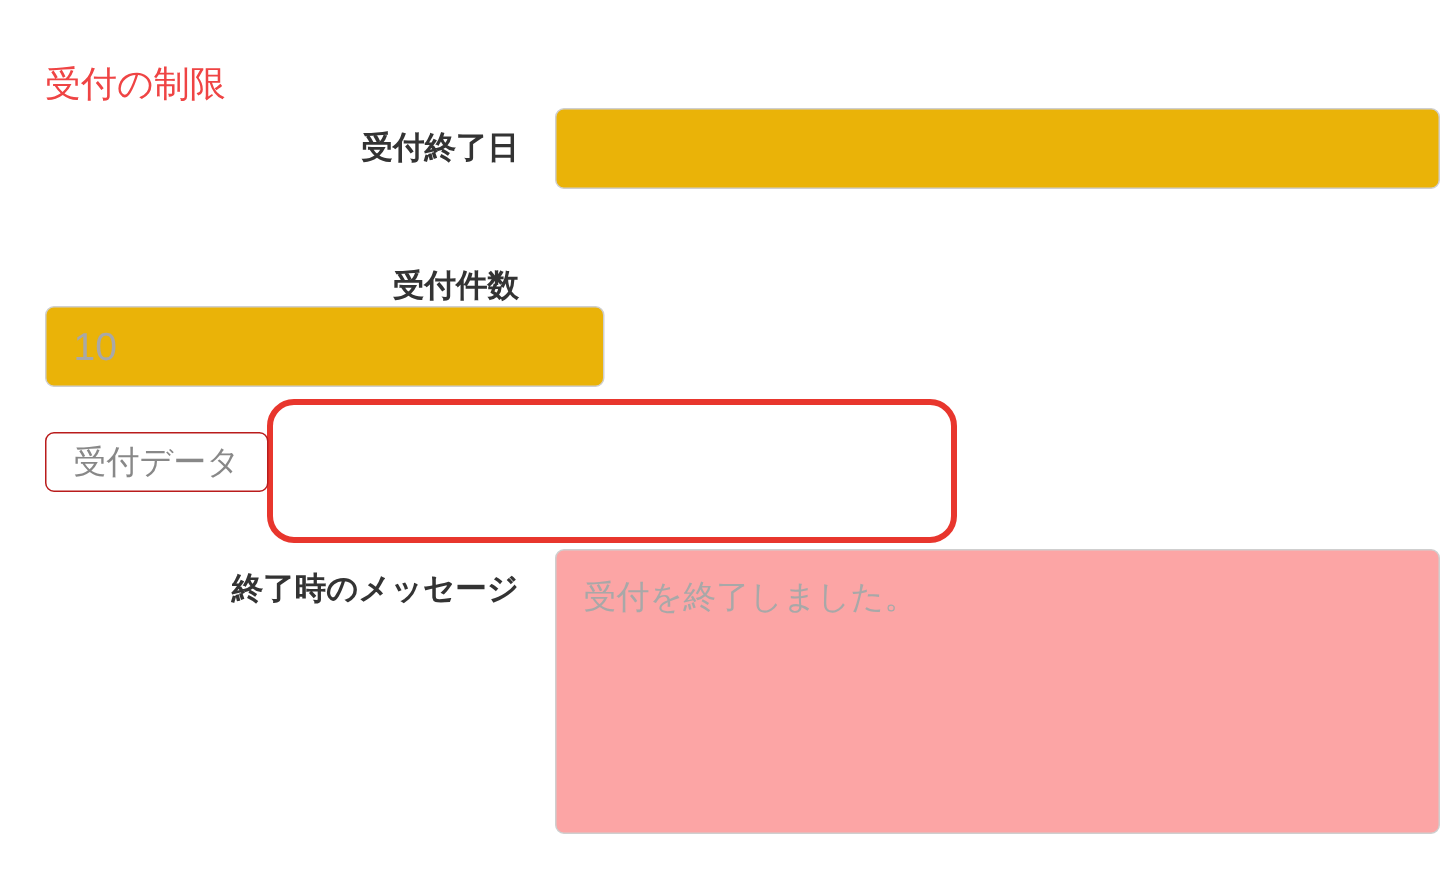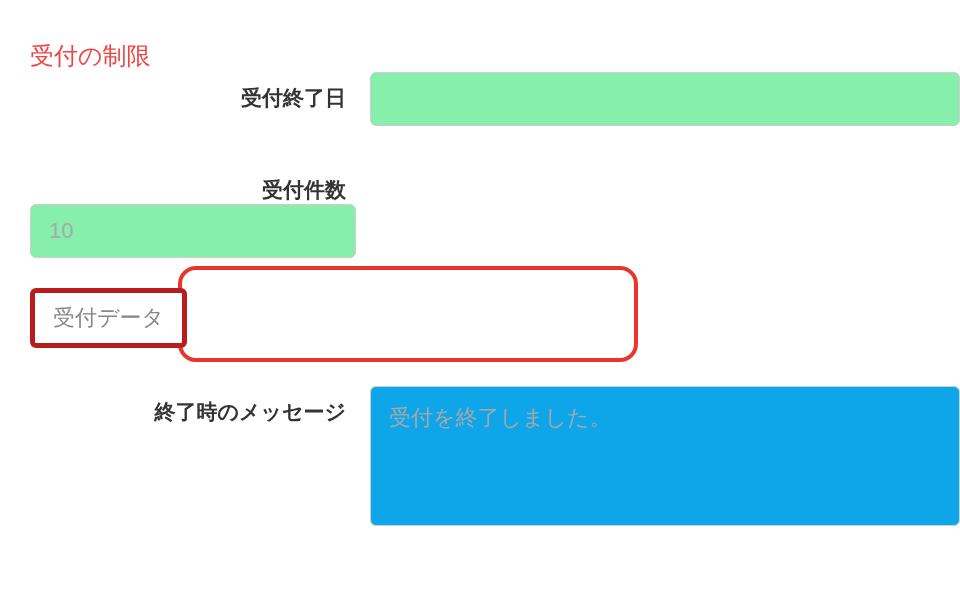--- a/index.html
+++ b/index.html
@@ -45,50 +45,50 @@
     .input-cell {
       flex: 1;
       position: relative;
     }
     .text-input {
       width: 100%;
       height: 54px;
       border: 1px solid #cfcfcf;
       border-radius: 6px;
       padding: 0 18px;
-      font-size: 22px;
+      font-size: 26px;
       color: #333;
-      background: #86efac;
+      background: #eab308;
       font-family: inherit;
     }
     .text-input::placeholder {
       color: #a8a8a8;
     }
     .select-input {
       width: 100%;
-      height: 60px;
-      border: 5px solid #b91c1c;
+      height: 40px;
+      border: 1px solid #b91c1c;
       border-radius: 6px;
       padding: 0 18px;
       font-size: 22px;
       color: #888;
       background: #fff;
       display: flex;
       align-items: center;
       font-family: inherit;
     }
     .textarea-input {
       width: 100%;
-      height: 140px;
+      height: 190px;
       border: 1px solid #cfcfcf;
       border-radius: 6px;
       padding: 14px 18px;
       font-size: 22px;
       color: #333;
-      background: #0ea5e9;
+      background: #fca5a5;
       resize: none;
       font-family: inherit;
       line-height: 1.5;
     }
     .textarea-input::placeholder {
       color: #a8a8a8;
     }
     .highlight-box {
       position: absolute;
       border: 4px solid #e8362d;

